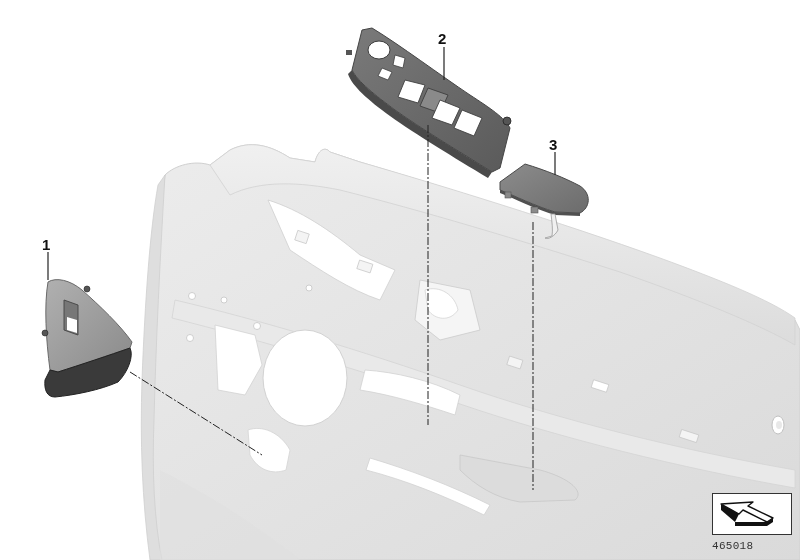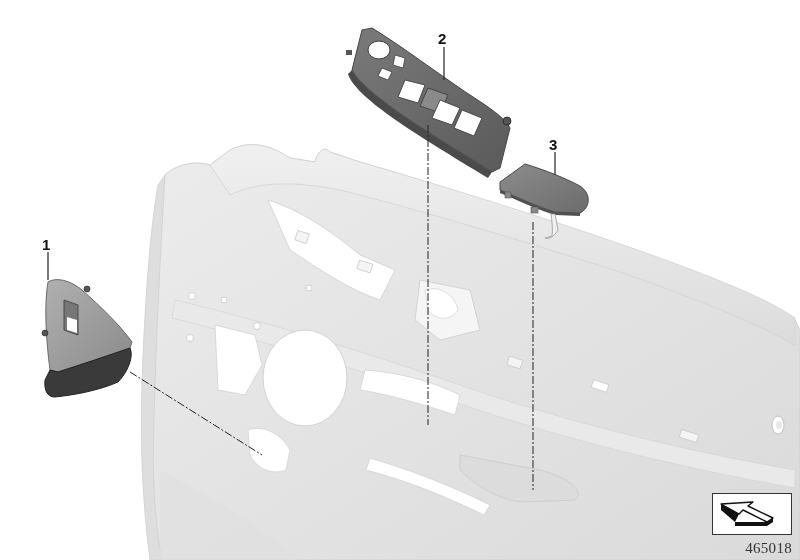--- a/index.html
+++ b/index.html
@@ -37,23 +37,23 @@
       height: 42px;
       border: 1px solid #333333;
       background: #ffffff;
       box-sizing: border-box;
     }
     .ref-number {
       position: absolute;
       left: 712px;
       top: 540px;
       width: 80px;
-      text-align: right;
-      font-family: Liberation Serif, serif;
-      font-size: 15px;
+      text-align: left;
+      font-family: Liberation Mono, monospace;
+      font-size: 11px;
       color: #333333;
       letter-spacing: 0.3px;
     }
   </style>
 </head>
 <body>
 
 <svg id="canvas" viewBox="0 0 800 560" xmlns="http://www.w3.org/2000/svg">
   <defs>
     <linearGradient id="panelGrad" x1="0" y1="0" x2="1" y2="1">

